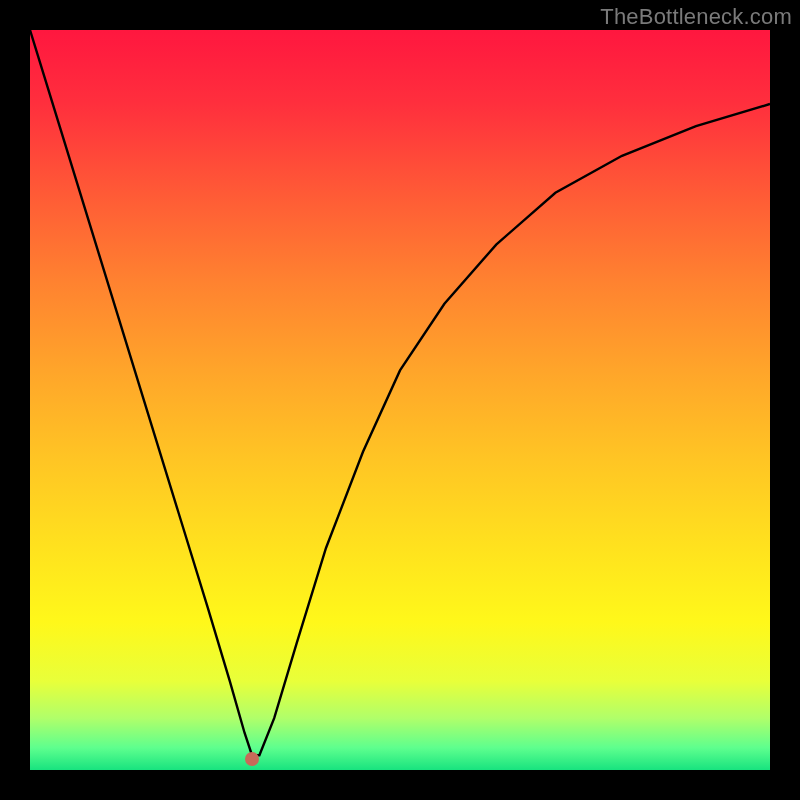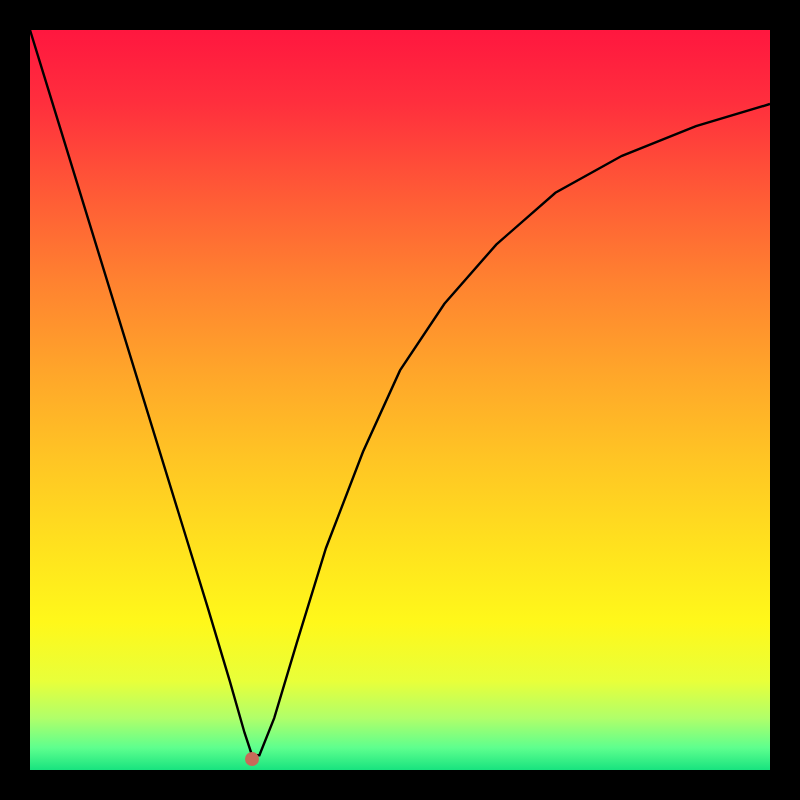--- a/index.html
+++ b/index.html
@@ -70,14 +70,15 @@
 
 <div class="frame">
 
   <div class="plot-area">
     <svg class="plot-svg" viewBox="0 0 740 740" preserveAspectRatio="none">
       <path id="curve-path" d="M0.00 0.00 L29.60 96.20 L59.20 192.40 L88.80 288.60 L118.40 384.80 L148.00 481.00 L177.60 577.20 L199.80 651.20 L214.60 703.00 L222.00 725.20 L229.40 725.20 L244.20 688.20 L266.40 614.20 L296.00 518.00 L333.00 421.80 L370.00 340.40 L414.40 273.80 L466.20 214.60 L525.40 162.80 L592.00 125.80 L666.00 96.20 L740.00 74.00" fill="none" stroke="#000" stroke-width="2.4"></path>
     </svg>
     <div id="marker" class="marker" style="left: 222px; top: 728.9px;"></div>
   </div>
 
+  <div class="watermark">TheBottleneck.com</div>
 
 </div>
 
 </body></html>

